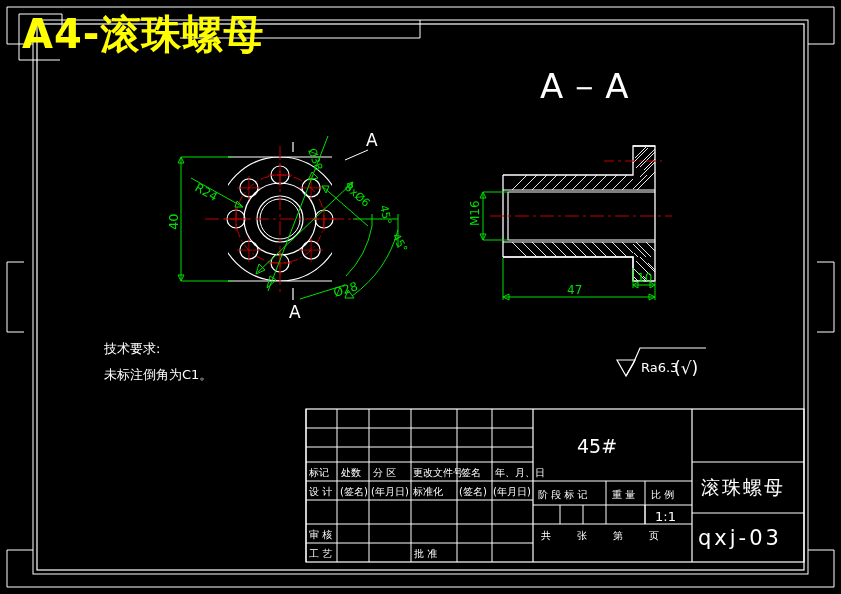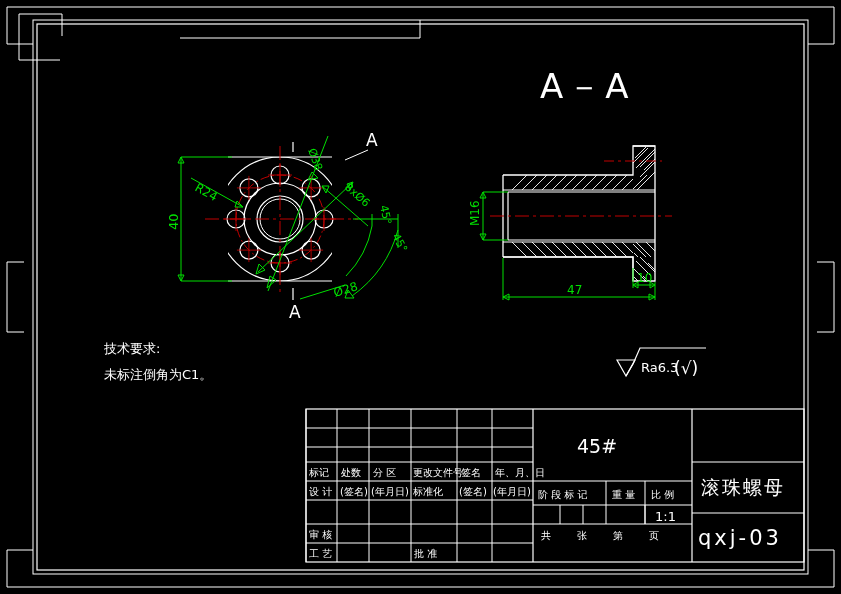--- a/index.html
+++ b/index.html
@@ -359,14 +359,15 @@
         <text class="txt" x="613" y="539" font-size="10">第</text>
         <text class="txt" x="649" y="539" font-size="10">页</text>
       </g>
 
       <text class="txt" x="701" y="494" font-size="19" letter-spacing="2">滚珠螺母</text>
       <text class="txt" x="698" y="545" font-size="21" letter-spacing="3">qxj-03</text>
     </g>
 
   </svg>
 
+  <div id="title-overlay">A4-滚珠螺母</div>
 
 </div>
 
 </body></html>

